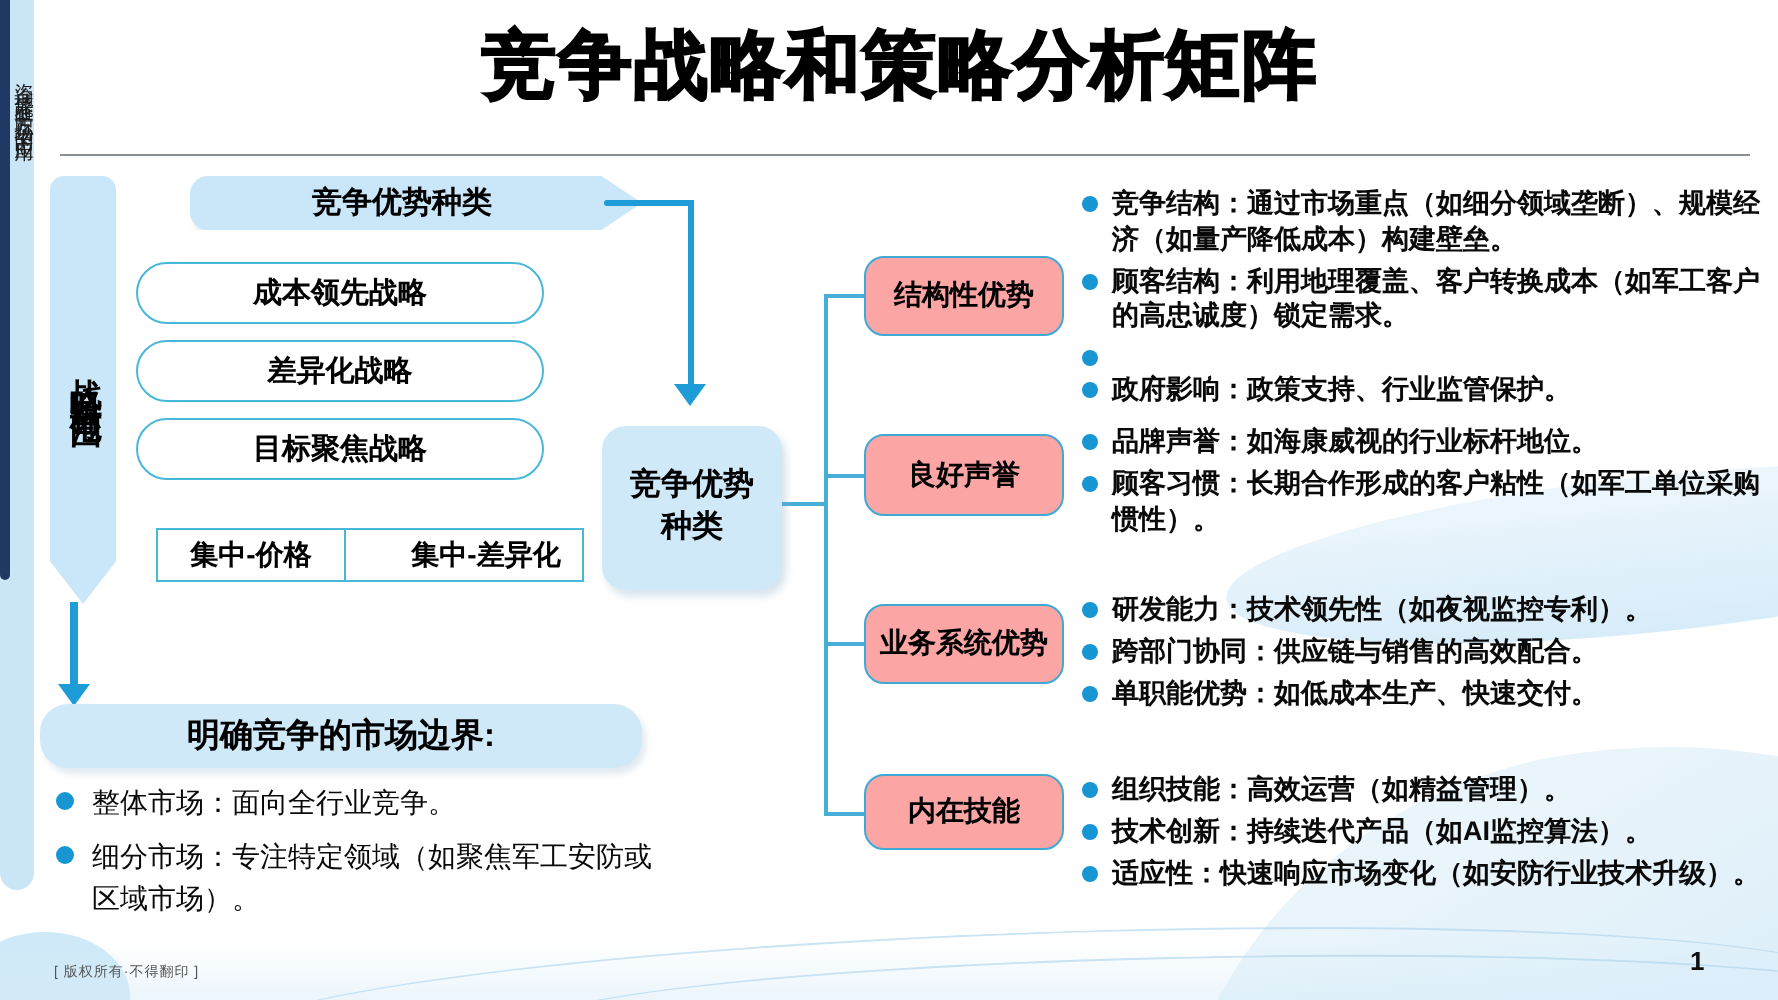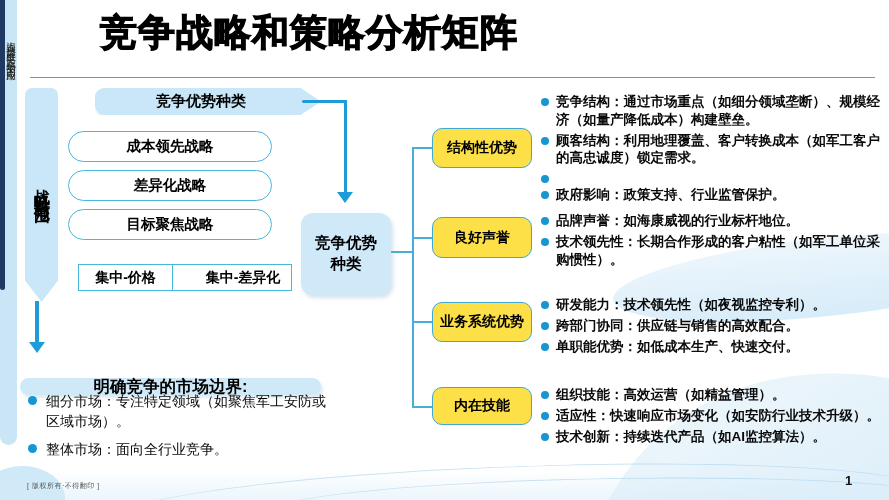--- a/index.html
+++ b/index.html
@@ -10,21 +10,21 @@
   .abs{position:absolute;}
   
   .wave-mid{left:612px;top:238px;width:430px;height:78px;background:linear-gradient(180deg,#edf6fc,#d7ecf9);border-radius:50%;transform:rotate(-6deg);z-index:0;}
   .wave-br{left:565px;top:372px;width:520px;height:250px;background:linear-gradient(160deg,#e9f4fb 25%,#cfe8f7);border-radius:45% 55% 0 0/90% 100% 0 0;transform:rotate(-10deg);z-index:0;}
   .wave-bl{left:-20px;top:466px;width:85px;height:64px;background:#cfe9f8;border-radius:50%;z-index:0;}
   .footer-wash{left:0;top:470px;width:889px;height:30px;background:linear-gradient(180deg,rgba(215,236,249,0),rgba(215,236,249,.5));z-index:0;}
   .arc{background:transparent;border-top:1.5px solid rgba(160,205,235,.55);border-radius:50%;z-index:0;}
   .arc1{left:110px;top:466px;width:820px;height:80px;transform:rotate(-2deg);}
   .arc2{left:260px;top:478px;width:700px;height:60px;transform:rotate(-1deg);}
   
-  .title{left:100px;top:8px;width:700px;text-align:left;font-size:37px;font-weight:900;-webkit-text-stroke:1.2px #000;letter-spacing:1px;z-index:2;}
+  .title{left:100px;top:8px;width:700px;text-align:center;font-size:37px;font-weight:900;-webkit-text-stroke:1.2px #000;letter-spacing:1px;z-index:2;}
   .title-rule{left:30px;top:77px;width:845px;height:0;border-top:1.5px solid #8a8f94;z-index:2;}
   
   .strip-light{left:0;top:0;width:17px;height:445px;background:#cae6f6;border-radius:0 0 10px 10px;z-index:1;}
   .strip-dark{left:0;top:0;width:5px;height:290px;background:#1f3864;border-radius:0 0 4px 4px;z-index:2;}
   .side-text{left:4px;top:34px;writing-mode:vertical-rl;font-size:9.5px;letter-spacing:2.5px;color:#1a1a1a;font-weight:500;z-index:3;}
   
   .col-banner{left:25px;top:88px;width:33px;height:214px;background:#c9e7f8;border-radius:7px 7px 0 0;
     clip-path:polygon(0 0,100% 0,100% 90%,50% 100%,0 90%);
     display:flex;align-items:center;justify-content:center;z-index:2;}
   .col-banner span{writing-mode:vertical-rl;font-size:16px;font-weight:700;letter-spacing:4px;padding-bottom:14px;}
@@ -47,32 +47,32 @@
   .t-h0{left:390px;top:251px;width:23px;height:1.6px;}
   .spine{left:412px;top:148px;width:1.6px;height:259px;}
   .stub{left:412px;width:21px;height:1.6px;}
   .stb1{top:147px;} .stb2{top:237px;} .stb3{top:321px;} .stb4{top:406px;}
   
   .center-node{left:301px;top:213px;width:90px;height:82px;background:#cfe9f9;border-radius:12px;
     display:flex;align-items:center;justify-content:center;text-align:center;
     font-size:15.5px;font-weight:800;line-height:1.35;padding:0 10px;box-sizing:border-box;z-index:2;box-shadow:2px 3px 4px rgba(120,160,190,.3);}
   .center-node span{width:66px;display:inline-block;}
   
-  .branch{left:432px;width:100px;background:#fde047;border:1.6px solid #3fa9d5;border-radius:10px;
+  .branch{left:432px;width:100px;background:#fca5a5;border:1.6px solid #3fa9d5;border-radius:10px;
     display:flex;align-items:center;justify-content:center;font-size:14px;font-weight:700;box-sizing:border-box;z-index:2;}
   .br1{top:128px;height:40px;} .br2{top:217px;height:41px;} .br3{top:302px;height:40px;} .br4{top:387px;height:38px;}
   
   .bgroup{left:541px;width:344px;z-index:2;}
   .g1{top:93px;} .g2{top:212px;} .g3{top:296px;} .g4{top:386px;}
   .bitem{display:flex;gap:7px;margin-bottom:3px;}
   .bdot{width:8px;height:8px;border-radius:50%;background:#1896d3;flex:none;margin-top:5px;}
   .btext{font-size:13.5px;line-height:1.32;color:#0a0a0a;font-weight:700;}
   
-  .mb-header{left:20px;top:352px;width:301px;height:17px;background:#cfe9f9;border-radius:14px;
-    display:flex;align-items:center;justify-content:center;font-size:16.5px;font-weight:800;z-index:2;box-shadow:2px 3px 3px rgba(140,170,195,.25);margin-top:26px;}
+  .mb-header{left:20px;top:352px;width:301px;height:32px;background:#cfe9f9;border-radius:14px;
+    display:flex;align-items:center;justify-content:center;font-size:16.5px;font-weight:800;z-index:2;box-shadow:2px 3px 3px rgba(140,170,195,.25);}
   .mb-list{left:28px;top:391px;width:308px;z-index:2;}
   .mb-item{display:flex;gap:9px;margin-bottom:7px;}
   .mb-dot{width:9px;height:9px;border-radius:50%;background:#1896d3;flex:none;margin-top:5px;}
   .mb-text{font-size:14px;line-height:1.45;font-weight:500;color:#0a0a0a;}
   
   .footer-note{left:27px;top:481px;font-size:7px;color:#555;letter-spacing:.5px;z-index:2;}
   .page-num{left:845px;top:473px;font-size:13px;font-weight:600;color:#111;z-index:2;}
 </style>
 </head>
 <body>
@@ -108,25 +108,25 @@
 <div class="abs el-v"></div>
 <div class="abs tri-down el-head"></div>
 
 <div class="abs da-shaft"></div>
 <div class="abs tri-down da-head"></div>
 
 <div class="abs mb-header">明确竞争的市场边界:</div>
 <div class="abs mb-list">
   <div class="mb-item">
     <span class="mb-dot"></span>
-    <span class="mb-text">细分市场：专注特定领域（如聚焦军工安防或区域市场）。</span>
+    <span class="mb-text">整体市场：面向全行业竞争。</span>
   </div>
   <div class="mb-item">
     <span class="mb-dot"></span>
-    <span class="mb-text">整体市场：面向全行业竞争。</span>
+    <span class="mb-text">细分市场：专注特定领域（如聚焦军工安防或区域市场）。</span>
   </div>
 </div>
 
 <div class="abs center-node">
   <span>竞争优势种类</span>
 </div>
 
 <div class="abs t-line t-h0"></div>
 <div class="abs t-line spine"></div>
 <div class="abs t-line stub stb1"></div>
@@ -156,21 +156,21 @@
       <span class="btext">政府影响：政策支持、行业监管保护。</span>
     </div>
 </div>
 <div class="abs bgroup g2">
   <div class="bitem">
       <span class="bdot"></span>
       <span class="btext">品牌声誉：如海康威视的行业标杆地位。</span>
     </div>
   <div class="bitem">
       <span class="bdot"></span>
-      <span class="btext">技术领先性：长期合作形成的客户粘性（如军工单位采购惯性）。</span>
+      <span class="btext">顾客习惯：长期合作形成的客户粘性（如军工单位采购惯性）。</span>
     </div>
 </div>
 <div class="abs bgroup g3">
   <div class="bitem">
       <span class="bdot"></span>
       <span class="btext">研发能力：技术领先性（如夜视监控专利）。</span>
     </div>
   <div class="bitem">
       <span class="bdot"></span>
       <span class="btext">跨部门协同：供应链与销售的高效配合。</span>
@@ -180,22 +180,22 @@
       <span class="btext">单职能优势：如低成本生产、快速交付。</span>
     </div>
 </div>
 <div class="abs bgroup g4">
   <div class="bitem">
       <span class="bdot"></span>
       <span class="btext">组织技能：高效运营（如精益管理）。</span>
     </div>
   <div class="bitem">
       <span class="bdot"></span>
+      <span class="btext">技术创新：持续迭代产品（如AI监控算法）。</span>
+    </div>
+  <div class="bitem">
+      <span class="bdot"></span>
       <span class="btext">适应性：快速响应市场变化（如安防行业技术升级）。</span>
-    </div>
-  <div class="bitem">
-      <span class="bdot"></span>
-      <span class="btext">技术创新：持续迭代产品（如AI监控算法）。</span>
     </div>
 </div>
 
 <div class="abs footer-note">[ 版权所有·不得翻印 ]</div>
 <div class="abs page-num">1</div>
 
 </body></html>

